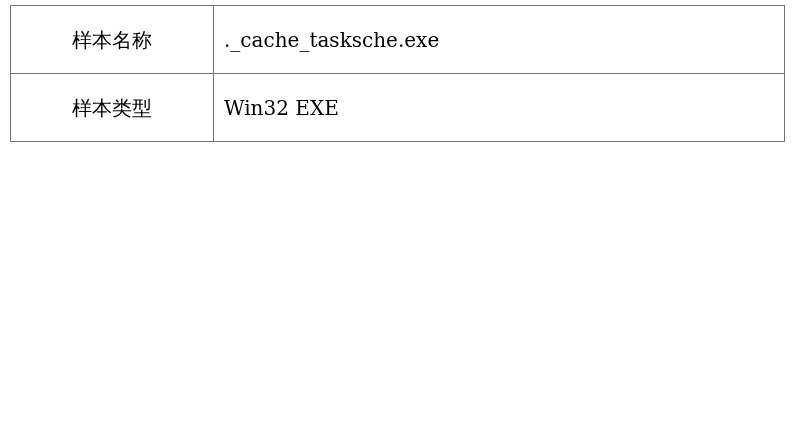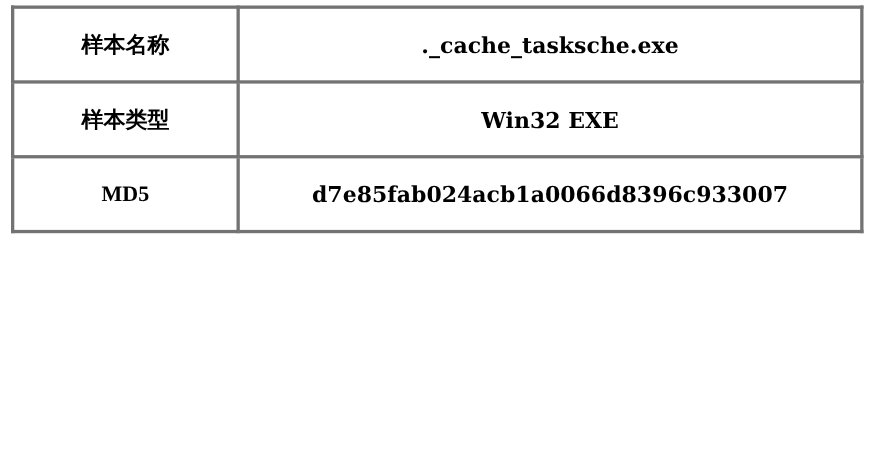--- a/index.html
+++ b/index.html
@@ -17,34 +17,33 @@
     .table-wrap {
       padding: 5px 0 0 10px;
     }
     table.info-table {
       border-collapse: collapse;
       width: 775px;
       table-layout: fixed;
       background: #ffffff;
     }
     table.info-table td {
-      border: 3px solid #737373;
+      border: 1px solid #737373;
       font-size: 20px;
       line-height: 1.3;
       vertical-align: middle;
-      font-weight: bold;
     }
     td.label-cell {
       width: 200px;
       text-align: center;
       font-family: "Liberation Serif", "DejaVu Serif", serif;
     }
     td.value-cell {
       padding: 4px 10px;
-      text-align: center;
+      text-align: left;
       word-break: break-all;
       font-family: "DejaVu Serif", "Liberation Serif", serif;
     }
     tr.info-row {
       height: 68px;
     }
   </style>
 </head>
 <body>
 
@@ -52,19 +51,15 @@
   <table class="info-table">
     <tbody>
       <tr class="info-row">
         <td class="label-cell">样本名称</td>
         <td class="value-cell">._cache_tasksche.exe</td>
       </tr>
       <tr class="info-row">
         <td class="label-cell">样本类型</td>
         <td class="value-cell">Win32 EXE</td>
       </tr>
-      <tr class="info-row">
-        <td class="label-cell">MD5</td>
-        <td class="value-cell">d7e85fab024acb1a0066d8396c933007</td>
-      </tr>
     </tbody>
   </table>
 </div>
 
 </body></html>

